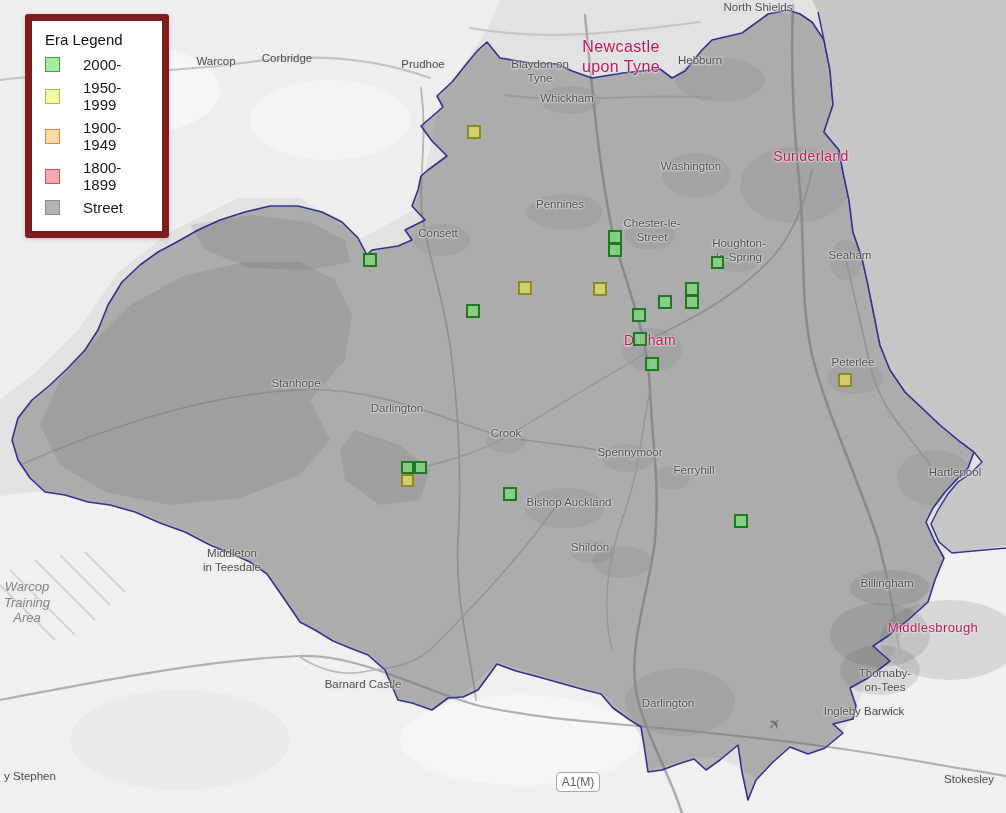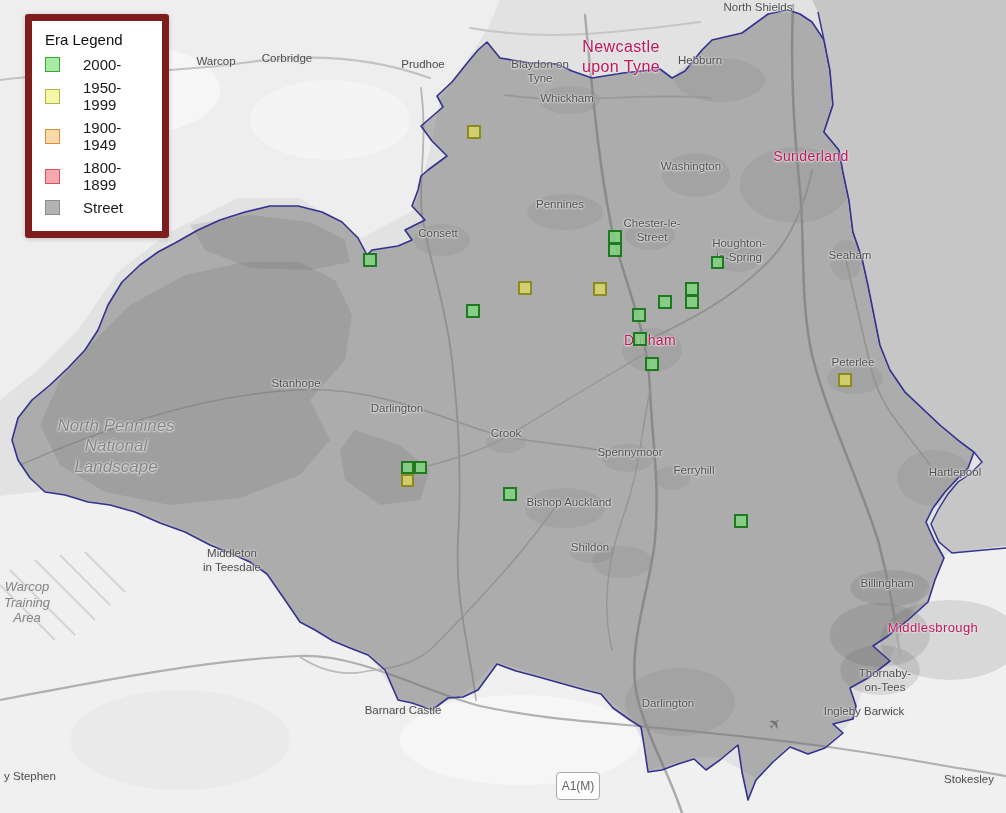--- a/index.html
+++ b/index.html
@@ -143,30 +143,27 @@
       <div class="place town" style="left: 397px; top: 408px;">Darlington</div>
       <div class="place town" style="left: 506px; top: 433px;">Crook</div>
       <div class="place town" style="left: 630px; top: 452px; text-align: center;">Spennymoor</div>
       <div class="place town" style="left: 670px; top: 470px; margin-left: 24px;">Ferryhill</div>
       <div class="place town" style="left: 569px; top: 502px;">Bishop Auckland</div>
       <div class="place town" style="left: 590px; top: 547px;">Shildon</div>
       <div class="place town" style="left: 955px; top: 472px;">Hartlepool</div>
       <div class="place town" style="left: 232px; top: 560px;">Middleton
 in Teesdale</div>
       <div class="place town" style="left: 887px; top: 583px;">Billingham</div>
-      <div class="place town" style="left: 363px; top: 710px; margin-left: 40px;">Barnard Castle</div>
+      <div class="place town" style="left: 363px; top: 684px;">Barnard Castle</div>
       <div class="place town" style="left: 668px; top: 703px;">Darlington</div>
       <div class="place town" style="left: 885px; top: 680px;">Thornaby-
 on-Tees</div>
       <div class="place town" style="left: 864px; top: 711px;">Ingleby Barwick</div>
       <div class="place town" style="left: 969px; top: 779px;">Stokesley</div>
       <div class="place town" style="left: 30px; top: 776px;">y Stephen</div>
-      <div class="place area" style="left: 116px; top: 447px; font-size: 17px;">North Pennines
-National
-Landscape</div>
       <div class="place area" style="left: 27px; top: 602px; font-size: 13px;">Warcop
 Training
 Area</div>
     </div>
 
   <div id="markers">
       <div class="marker" style="left: 467px; top: 125px; width: 14px; height: 14px; background: rgba(216, 213, 102, 0.85); border-color: rgb(139, 139, 34);"></div>
       <div class="marker" style="left: 363px; top: 253px; width: 14px; height: 14px; background: rgba(126, 212, 126, 0.8); border-color: rgb(31, 122, 31);"></div>
       <div class="marker" style="left: 518px; top: 281px; width: 14px; height: 14px; background: rgba(216, 213, 102, 0.85); border-color: rgb(139, 139, 34);"></div>
       <div class="marker" style="left: 593px; top: 282px; width: 14px; height: 14px; background: rgba(216, 213, 102, 0.85); border-color: rgb(139, 139, 34);"></div>
@@ -181,21 +178,21 @@
       <div class="marker" style="left: 633px; top: 332px; width: 14px; height: 14px; background: rgba(126, 212, 126, 0.8); border-color: rgb(31, 122, 31);"></div>
       <div class="marker" style="left: 645px; top: 357px; width: 14px; height: 14px; background: rgba(126, 212, 126, 0.8); border-color: rgb(31, 122, 31);"></div>
       <div class="marker" style="left: 838px; top: 373px; width: 14px; height: 14px; background: rgba(216, 213, 102, 0.85); border-color: rgb(139, 139, 34);"></div>
       <div class="marker" style="left: 401px; top: 461px; width: 13px; height: 13px; background: rgba(126, 212, 126, 0.8); border-color: rgb(31, 122, 31);"></div>
       <div class="marker" style="left: 414px; top: 461px; width: 13px; height: 13px; background: rgba(126, 212, 126, 0.8); border-color: rgb(31, 122, 31);"></div>
       <div class="marker" style="left: 401px; top: 474px; width: 13px; height: 13px; background: rgba(216, 213, 102, 0.85); border-color: rgb(139, 139, 34);"></div>
       <div class="marker" style="left: 503px; top: 487px; width: 14px; height: 14px; background: rgba(126, 212, 126, 0.8); border-color: rgb(31, 122, 31);"></div>
       <div class="marker" style="left: 734px; top: 514px; width: 14px; height: 14px; background: rgba(126, 212, 126, 0.8); border-color: rgb(31, 122, 31);"></div>
     </div>
 
-  <div class="road-badge" id="road-badge" style="left: 556px; top: 772px; width: 44px; height: 28px;">
+  <div class="road-badge" id="road-badge" style="left: 556px; top: 772px; width: 44px; height: 20px;">
     <span>A1(M)</span>
   </div>
 
   <div class="plane" id="plane" style="left: 775px; top: 724px;">✈</div>
 
   <div class="legend">
     <div class="legend-title">Era Legend</div>
     <div id="legend-items">
         <div class="legend-item">
           <span class="legend-swatch" style="background: rgb(168, 235, 163); border-color: rgb(63, 163, 63);"></span>

